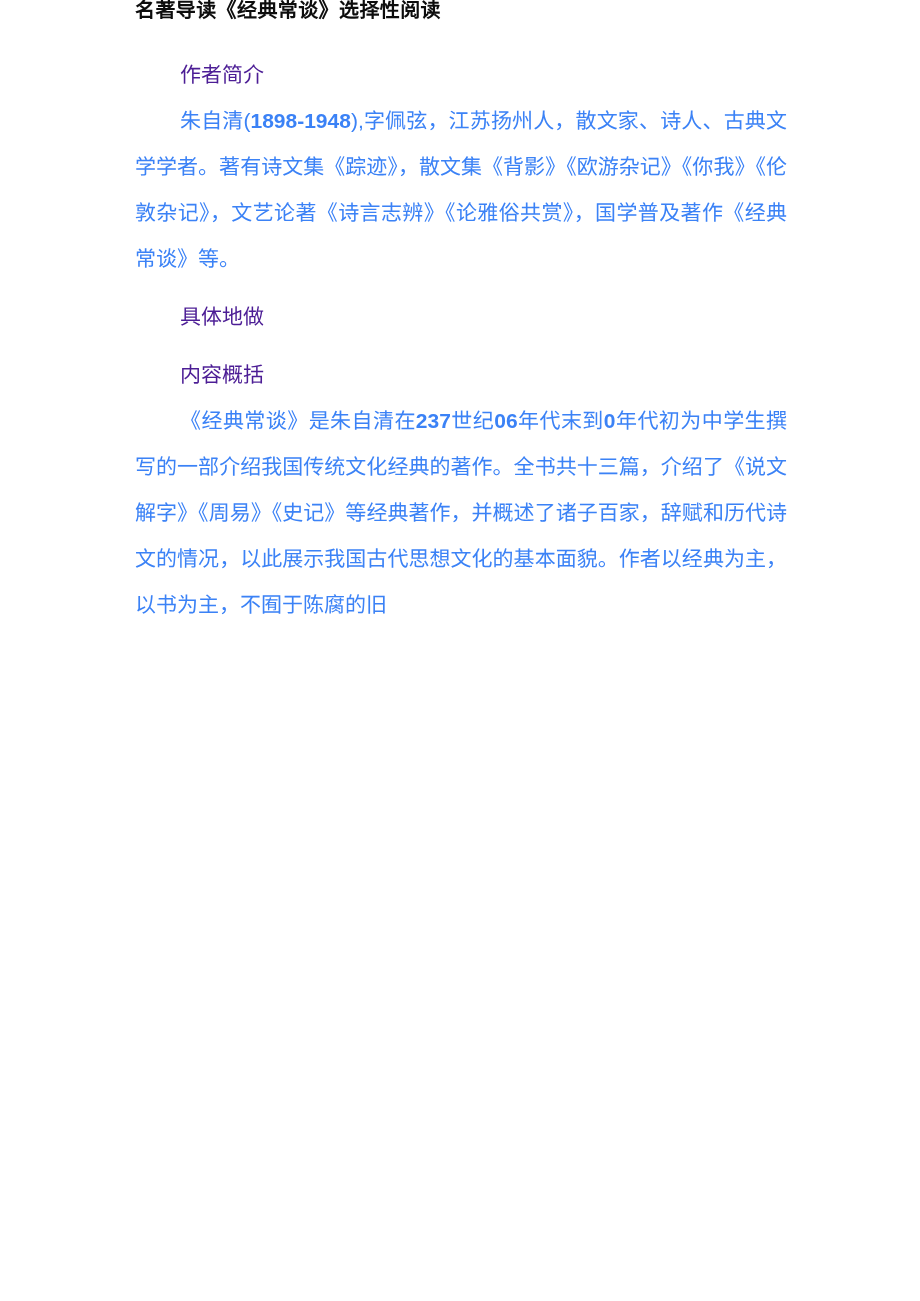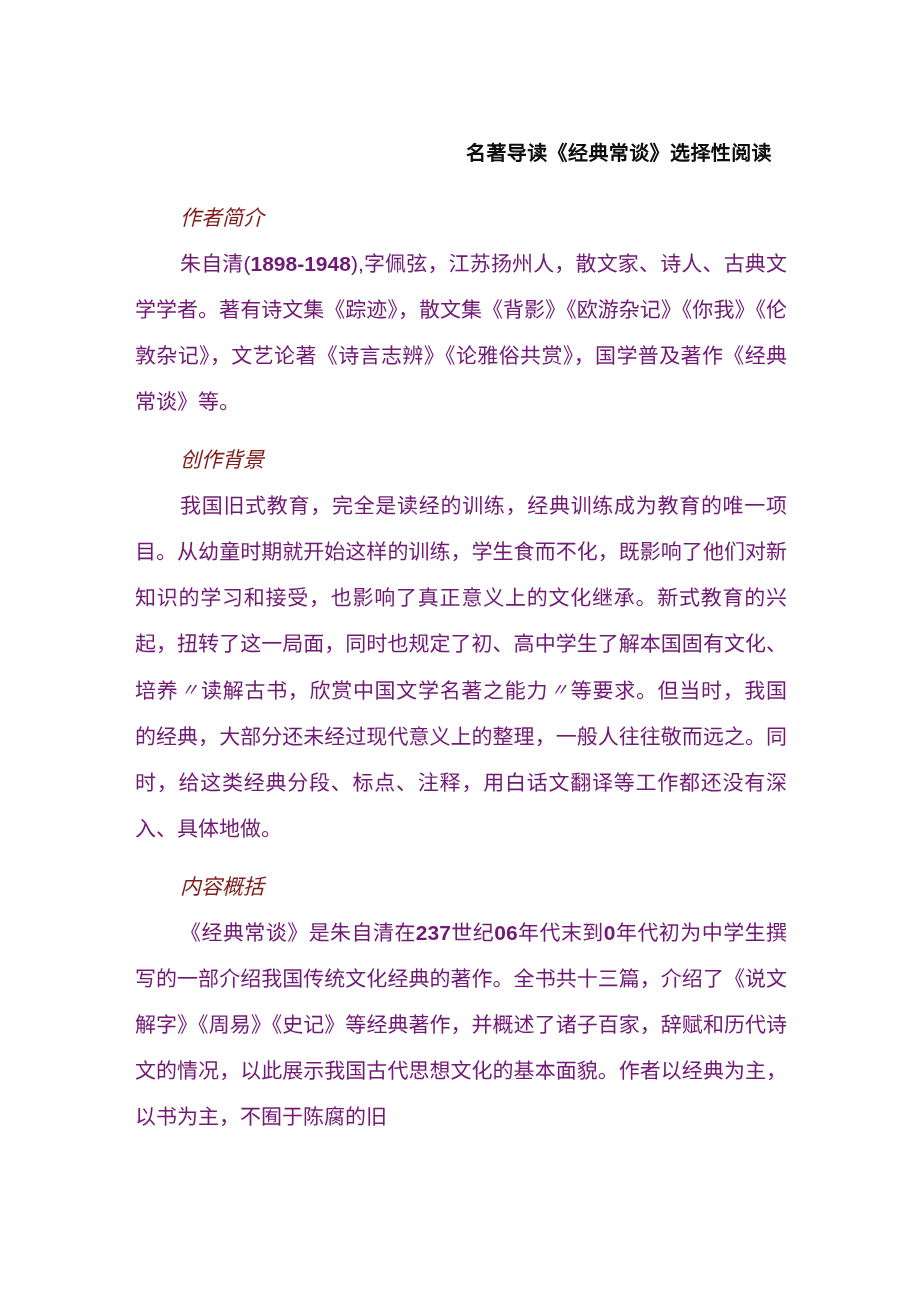--- a/index.html
+++ b/index.html
@@ -24,54 +24,52 @@
 
   .content {
     position: absolute;
     left: 135px;
     top: 0;
     width: 652px;
   }
 
   
   .doc-title {
-    text-align: right;
+    text-align: left;
     font-size: 20px;
     font-weight: bold;
     line-height: 1;
     letter-spacing: 0.4px;
-    margin: 15px;
-    padding-top: 128px;
+    margin: 0;
     color: #0d0d0d;
   }
 
   
   .section-head {
     font-size: 21px;
     font-weight: normal;
     line-height: 46px;
     margin: 0;
     text-indent: 45px;
-    color: #7f1d1d;
+    color: #4c1d95;
     white-space: nowrap;
-    font-style: italic;
   }
 
   .section-head.first { margin-top: 32px; }
   .section-head.gap   { margin-top: 12px; }
 
   
   .para {
     font-size: 21px;
     line-height: 46px;
     margin: 0;
     text-indent: 45px;
     text-align: justify;
     text-justify: inter-character;
-    color: #701a75;
+    color: #3b82f6;
     word-break: break-all;
   }
   .para.spaced { margin-top: 12px; }
 
   
   b, .num {
     font-weight: bold;
     font-family: "Liberation Sans", "DejaVu Sans", sans-serif;
   }
 
@@ -89,23 +87,22 @@
 
 <div class="page">
   <div class="content">
 
     <h1 class="doc-title">名著导读《经典常谈》选择性阅读</h1>
 
     <p class="section-head first">作者简介</p>
 
     <p class="para">朱自清(<span class="num">1898-1948</span>),字佩弦，江苏扬州人，散文家、诗人、古典文学学者。著有诗文集《踪迹》，散文集《背影》《欧游杂记》《你我》《伦敦杂记》，文艺论著《诗言志辨》《论雅俗共赏》，国学普及著作《经典常谈》等。</p>
 
-    <p class="section-head gap">创作背景</p>
+    <p class="section-head gap">具体地做</p>
 
-    <p class="para">我国旧式教育，完全是读经的训练，经典训练成为教育的唯一项目。从幼童时期就开始这样的训练，学生食而不化，既影响了他们对新知识的学习和接受，也影响了真正意义上的文化继承。新式教育的兴起，扭转了这一局面，同时也规定了初、高中学生了解本国固有文化、培养<span class="dq">〃</span>读解古书，欣赏中国文学名著之能力<span class="dq">〃</span>等要求。但当时，我国的经典，大部分还未经过现代意义上的整理，一般人往往敬而远之。同时，给这类经典分段、标点、注释，用白话文翻译等工作都还没有深入、具体地做。</p>
 
 
     <p class="section-head gap">内容概括</p>
 
     <p class="para">《经典常谈》是朱自清在<span class="num">237</span>世纪<span class="num">06</span>年代末到<span class="num">0</span>年代初为中学生撰写的一部介绍我国传统文化经典的著作。全书共十三篇，介绍了《说文解字》《周易》《史记》等经典著作，并概述了诸子百家，辞赋和历代诗文的情况，以此展示我国古代思想文化的基本面貌。作者以经典为主，以书为主，不囿于陈腐的旧</p>
 
   </div>
 </div>
 
 </body></html>

